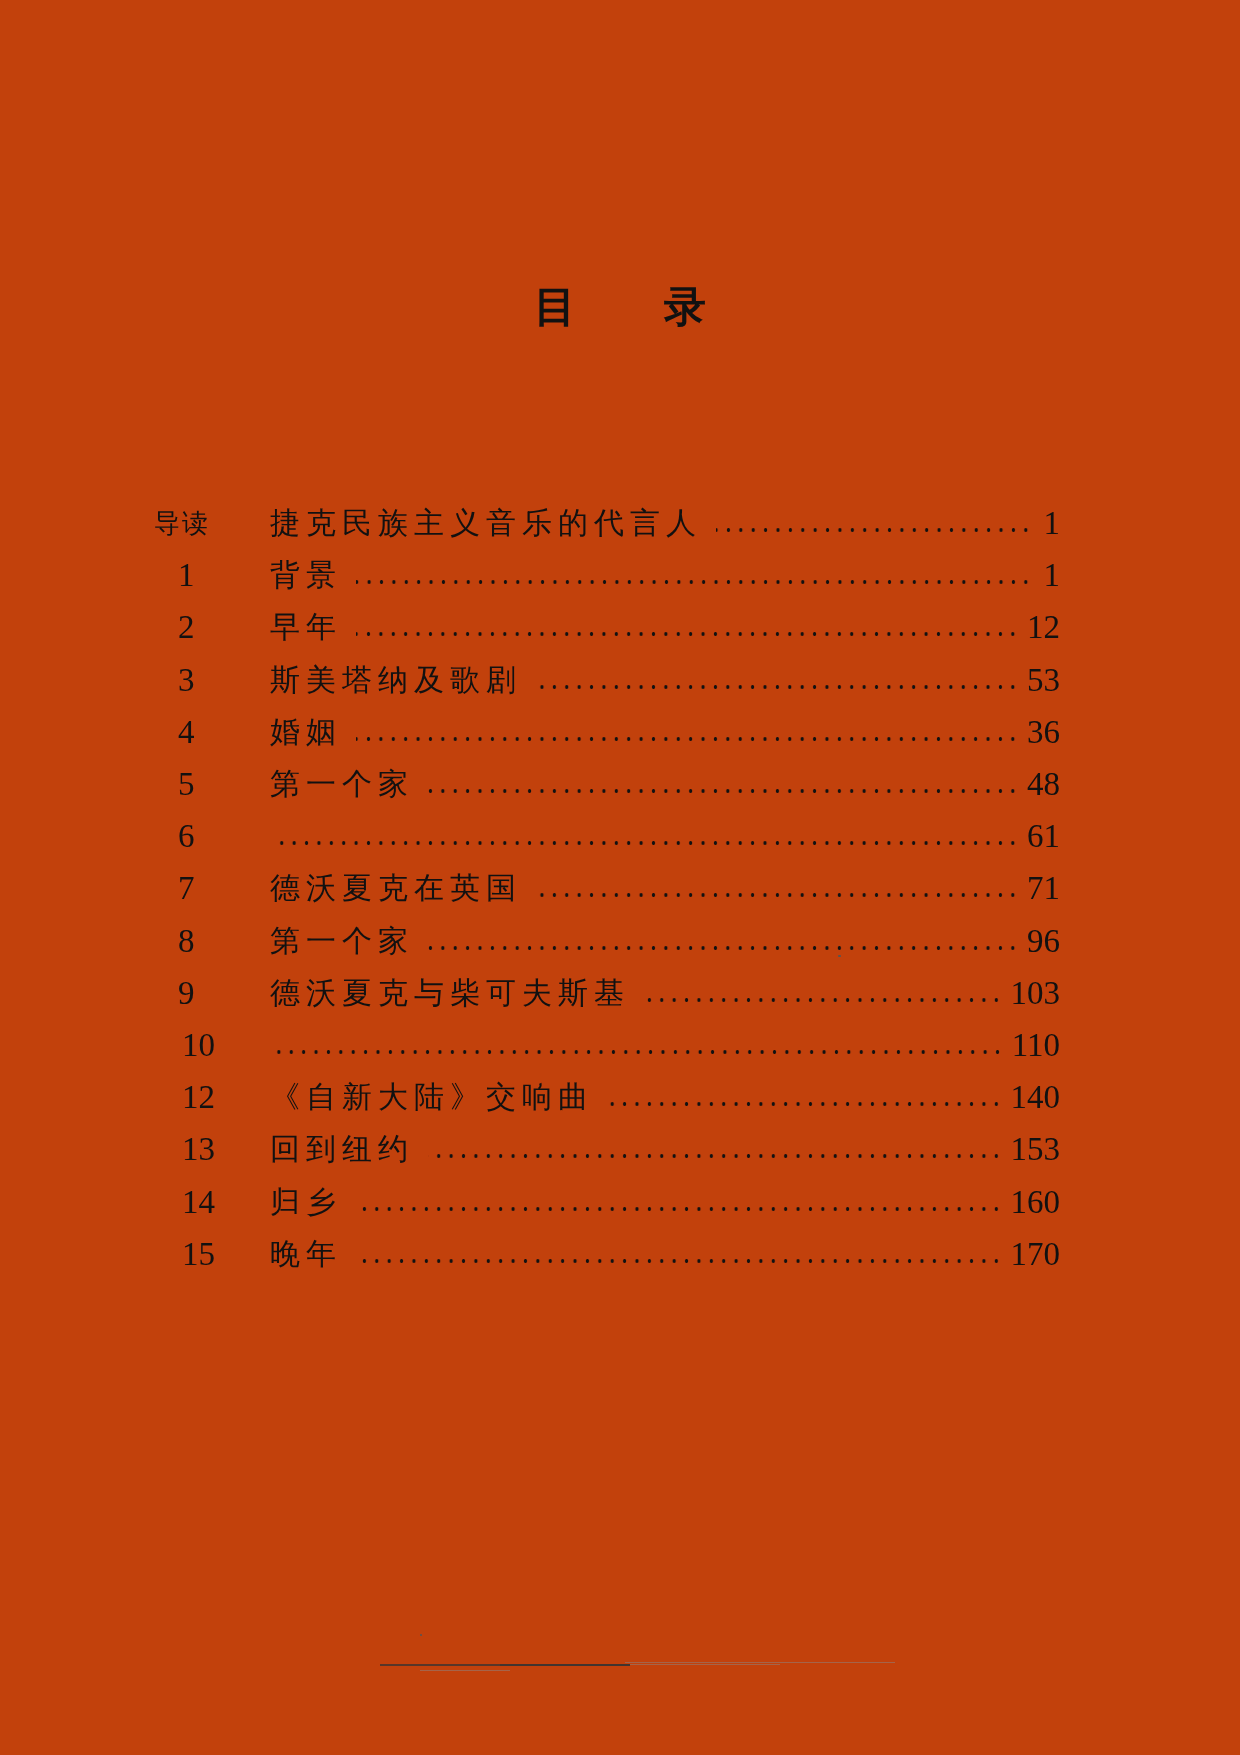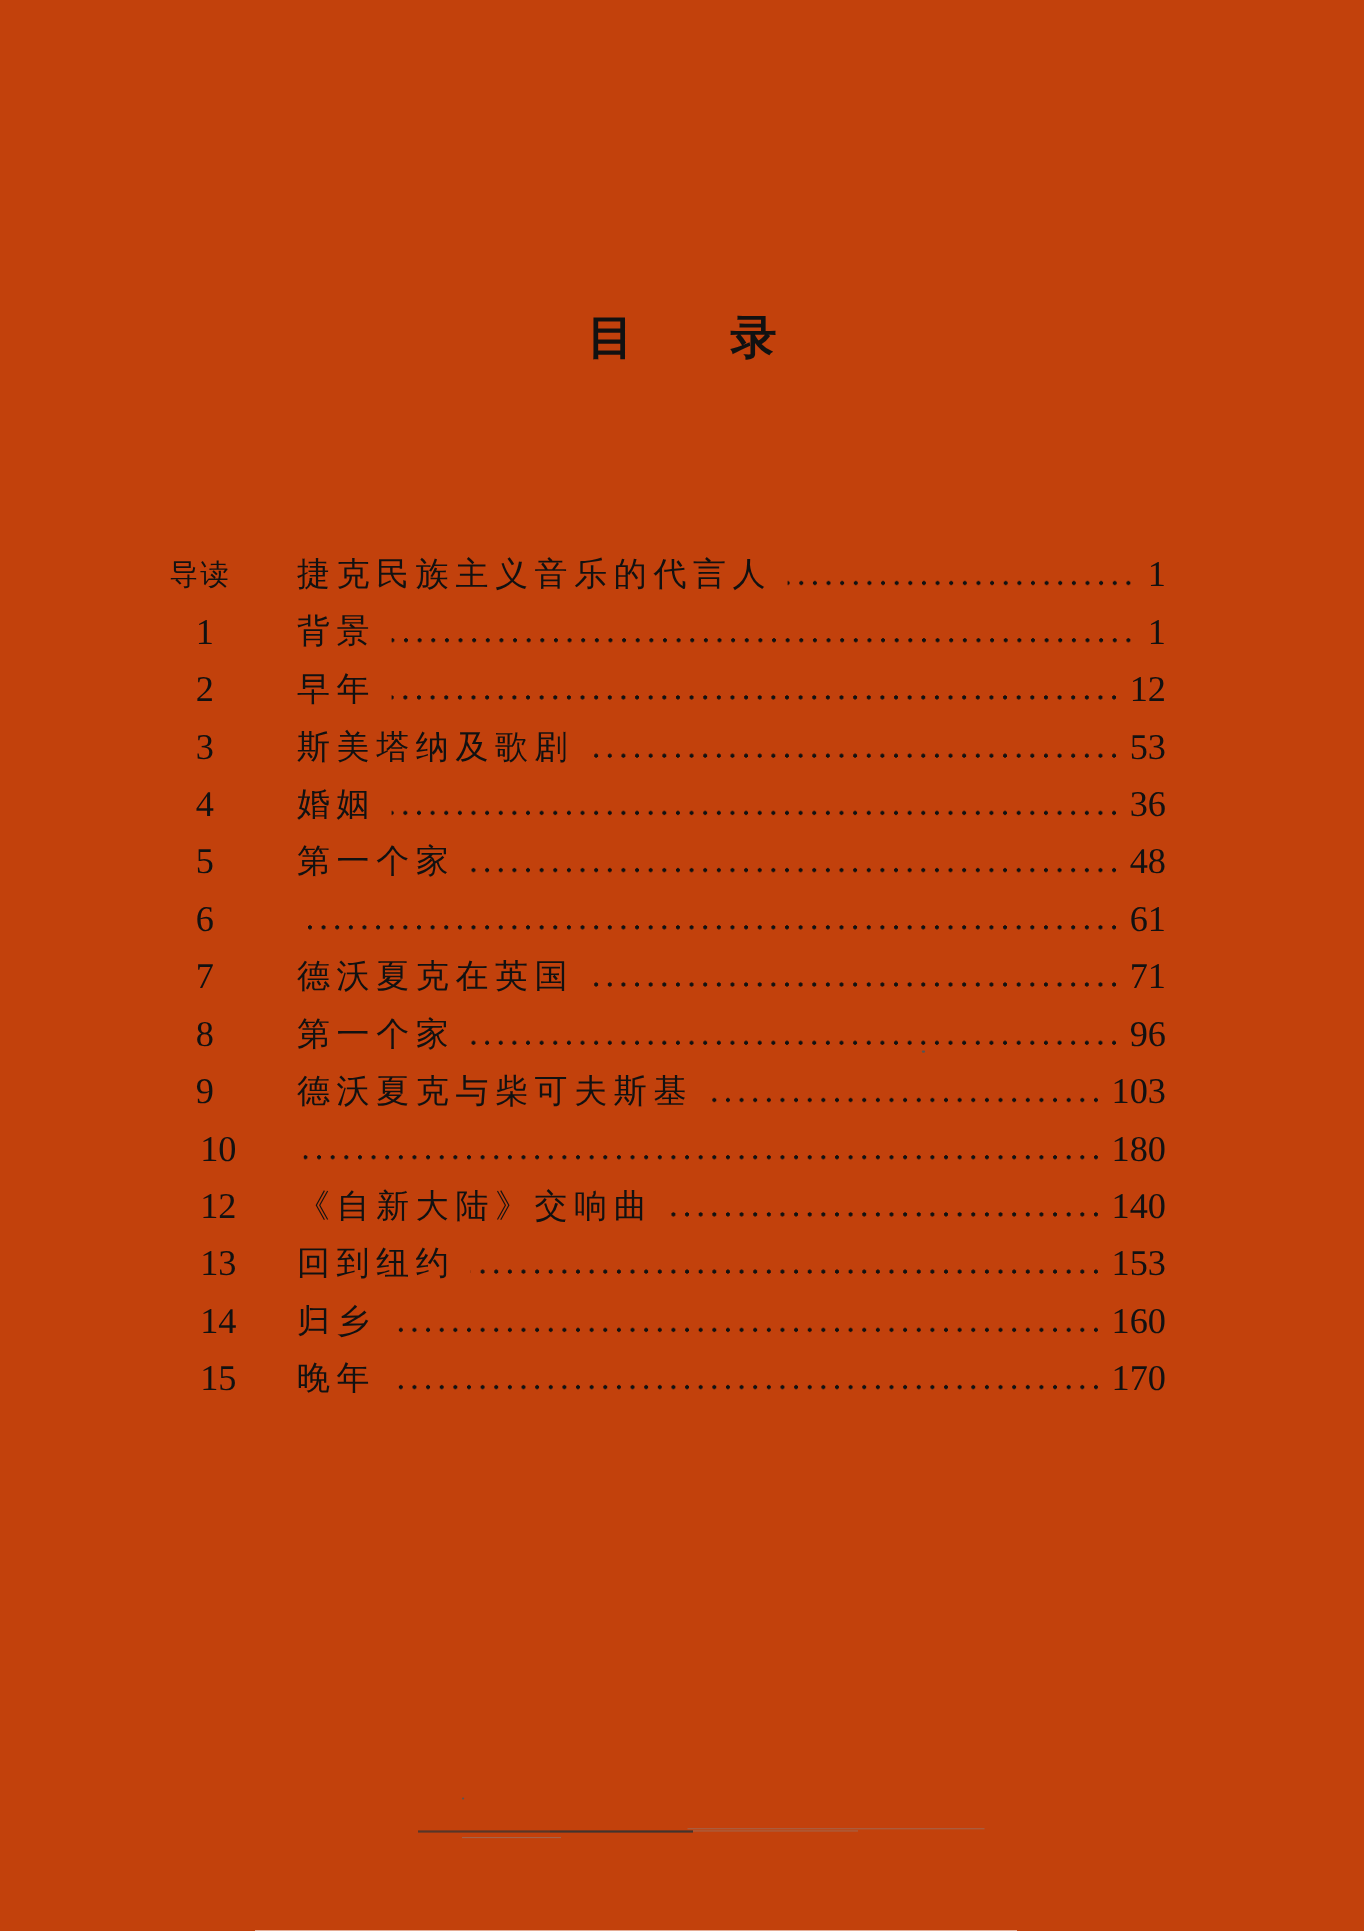--- a/index.html
+++ b/index.html
@@ -198,21 +198,21 @@
     <div class="row">
       <span class="num">9</span>
       <span class="label">德沃夏克与柴可夫斯基</span>
       <span class="leader"></span>
       <span class="page-no">103</span>
     </div>
 
     <div class="row">
       <span class="num two">10</span>
       <span class="leader"></span>
-      <span class="page-no">180</span>
+      <span class="page-no">110</span>
     </div>
 
 
     <div class="row">
       <span class="num two">12</span>
       <span class="label">《自新大陆》交响曲</span>
       <span class="leader"></span>
       <span class="page-no">140</span>
     </div>
 

